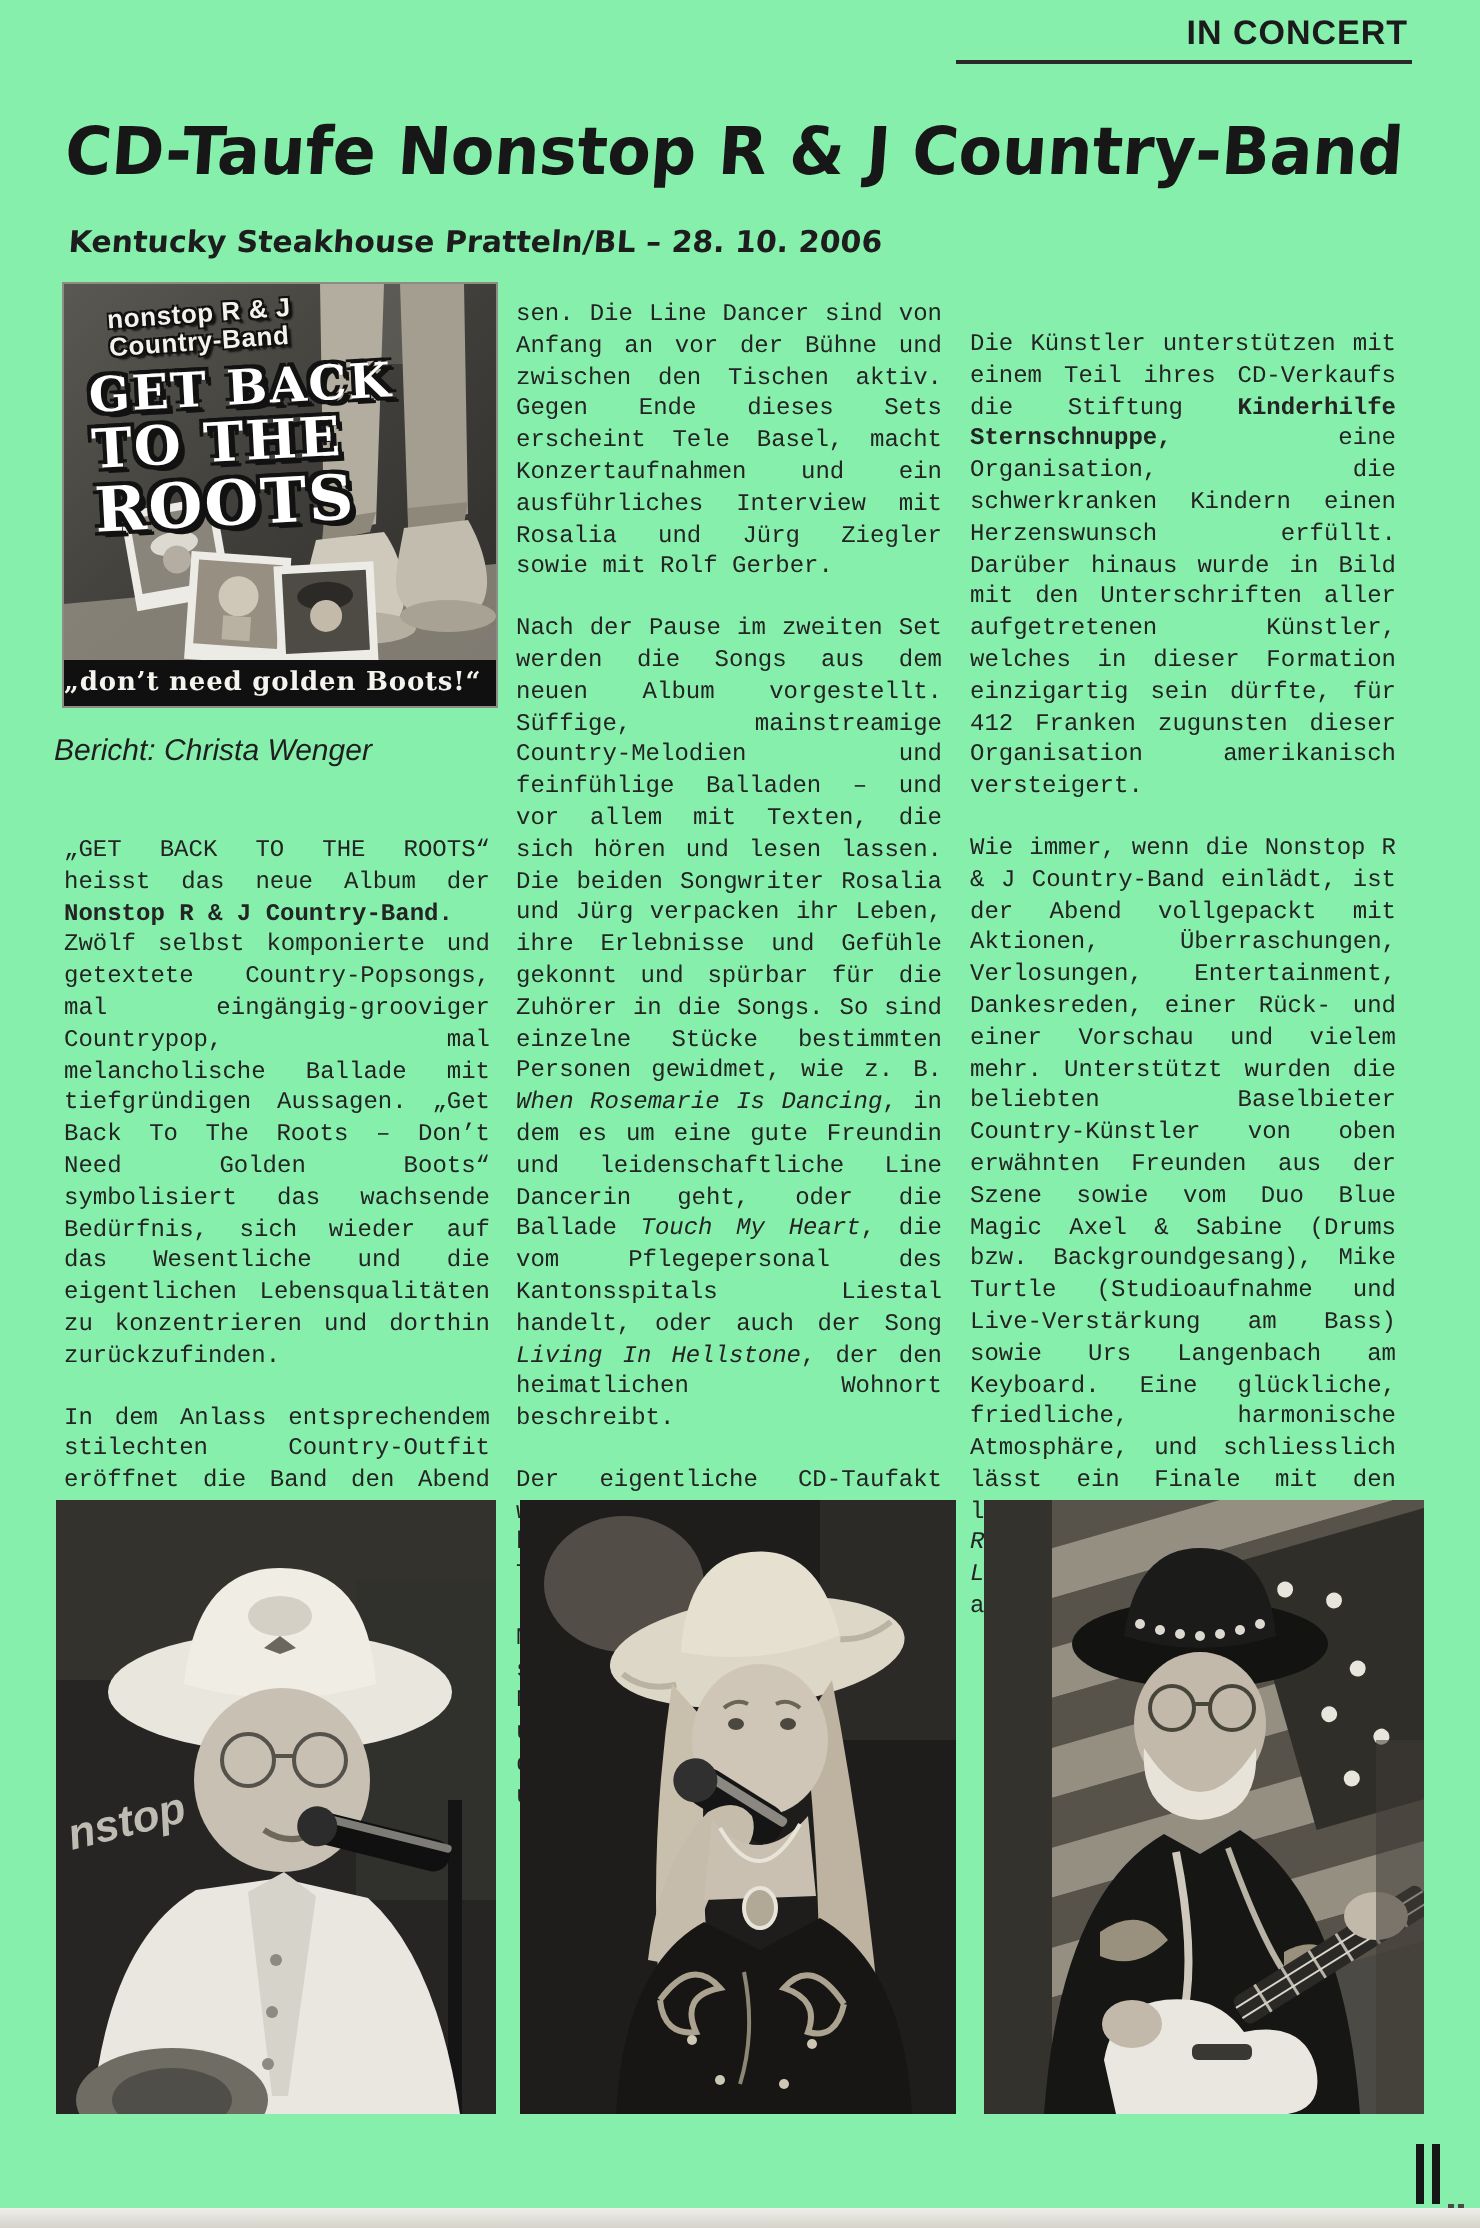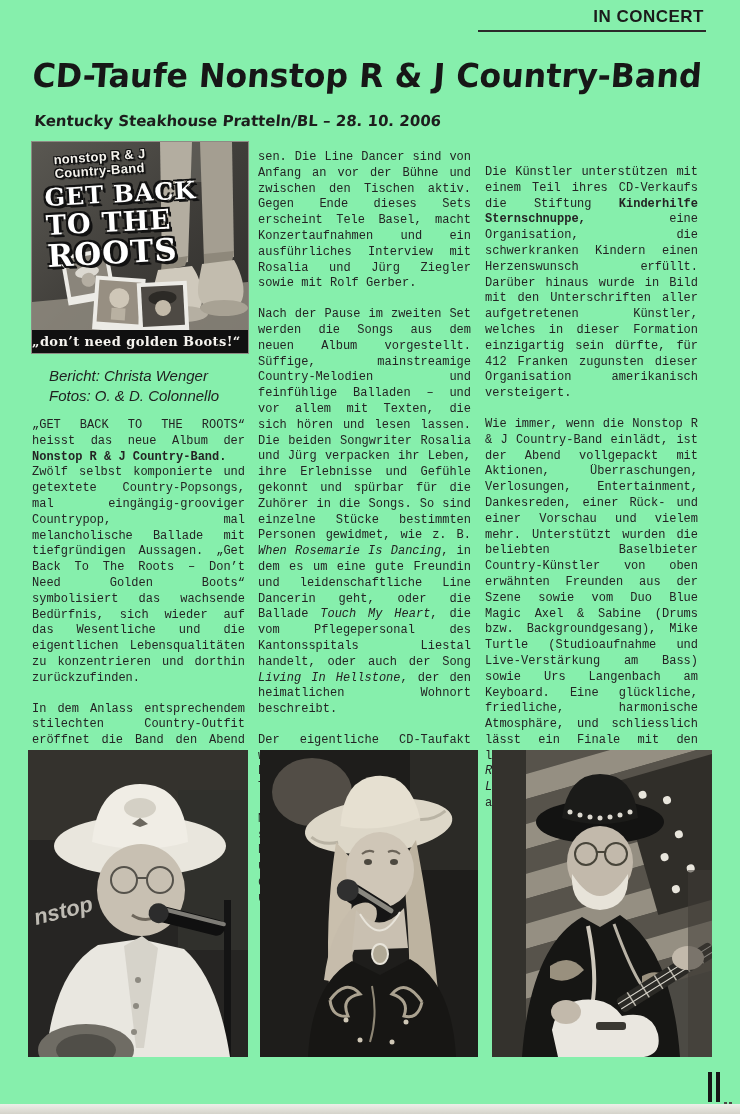--- a/index.html
+++ b/index.html
@@ -52,21 +52,21 @@
   .cover-title .l2 { font-size:27px; margin-top:2px; }
   .cover-title .l3 { font-size:31px; margin-top:2px; }
   .cover-caption {
     position:absolute; left:0; right:0; bottom:0; height:23px; z-index:4;
     background:#101010; color:#f5f3ee; text-align:left;
     font-family:"DejaVu Serif", serif; font-weight:bold; font-size:13px; line-height:23px;
     letter-spacing:.4px;
   }
 
   
-  .credits { position:absolute; left:49px; top:366px; font-style:italic; font-size:15px; line-height:20px; color:#1f1f1f; }
+  .credits { position:absolute; left:27px; top:366px; font-style:italic; font-size:15px; line-height:20px; color:#1f1f1f; }
 
   
   .col { position:absolute; width:213px; font-size:12px; line-height:15.8px; text-align:justify; color:#242424;font-family:Liberation Mono, monospace; }
   .col-left   { left:32px;  top:418px; }
   .col-middle { left:258px; top:150px; }
   .col-right  { left:485px; top:150px; }
   .para { margin:0; }
   .para.gap { margin-top:15px; }
   .b { font-weight:bold; }
   .i { font-style:italic; }
@@ -158,21 +158,20 @@
     <div class="cover-title">
       <div class="l1">GET BACK</div>
       <div class="l2">TO THE</div>
       <div class="l3">ROOTS</div>
     </div>
     <div class="cover-caption">„don’t need golden Boots!“</div>
   </div>
 
   <div class="credits">
     <div>Bericht: Christa Wenger</div>
-    <div>Fotos: O. &amp; D. Colonnello</div>
   </div>
 
   <div class="col col-left">
       <p class="para"><span>„GET BACK TO THE ROOTS“ heisst das neue Album der </span><span class="b">Nonstop R &amp; J Country-Band.</span></p>
       <p class="para"><span>Zwölf selbst komponierte und getextete Country-Popsongs, mal eingängig-grooviger Countrypop, mal melancholische Ballade mit tiefgründigen Aussagen. „Get Back To The Roots – Don’t Need Golden Boots“ symbolisiert das wachsende Bedürfnis, sich wieder auf das Wesentliche und die eigentlichen Lebensqualitäten zu konzentrieren und dorthin zurückzufinden.</span></p>
       <p class="para gap"><span>In dem Anlass entsprechendem stilechten Country-Outfit eröffnet die Band den Abend mit einem ersten Set allseits bekannter Country-Coversongs. Das Publikum ist in fröhlicher Stimmung mit dabei, tanzt, singt, klatscht ausgelas-</span></p>
     </div>
   <div class="col col-middle">
       <p class="para"><span>sen. Die Line Dancer sind von Anfang an vor der Bühne und zwischen den Tischen aktiv. Gegen Ende dieses Sets erscheint Tele Basel, macht Konzertaufnahmen und ein ausführliches Interview mit Rosalia und Jürg Ziegler sowie mit Rolf Gerber.</span></p>
       <p class="para gap"><span>Nach der Pause im zweiten Set werden die Songs aus dem neuen Album vorgestellt. Süffige, mainstreamige Country-Melodien und feinfühlige Balladen – und vor allem mit Texten, die sich hören und lesen lassen. Die beiden Songwriter Rosalia und Jürg verpacken ihr Leben, ihre Erlebnisse und Gefühle gekonnt und spürbar für die Zuhörer in die Songs. So sind einzelne Stücke bestimmten Personen gewidmet, wie z. B. </span><span class="i">When Rosemarie Is Dancing</span><span>, in dem es um eine gute Freundin und leidenschaftliche Line Dancerin geht, oder die Ballade </span><span class="i">Touch My Heart</span><span>, die vom Pflegepersonal des Kantonsspitals Liestal handelt, oder auch der Song </span><span class="i">Living In Hellstone</span><span>, der den heimatlichen Wohnort beschreibt.</span></p>

